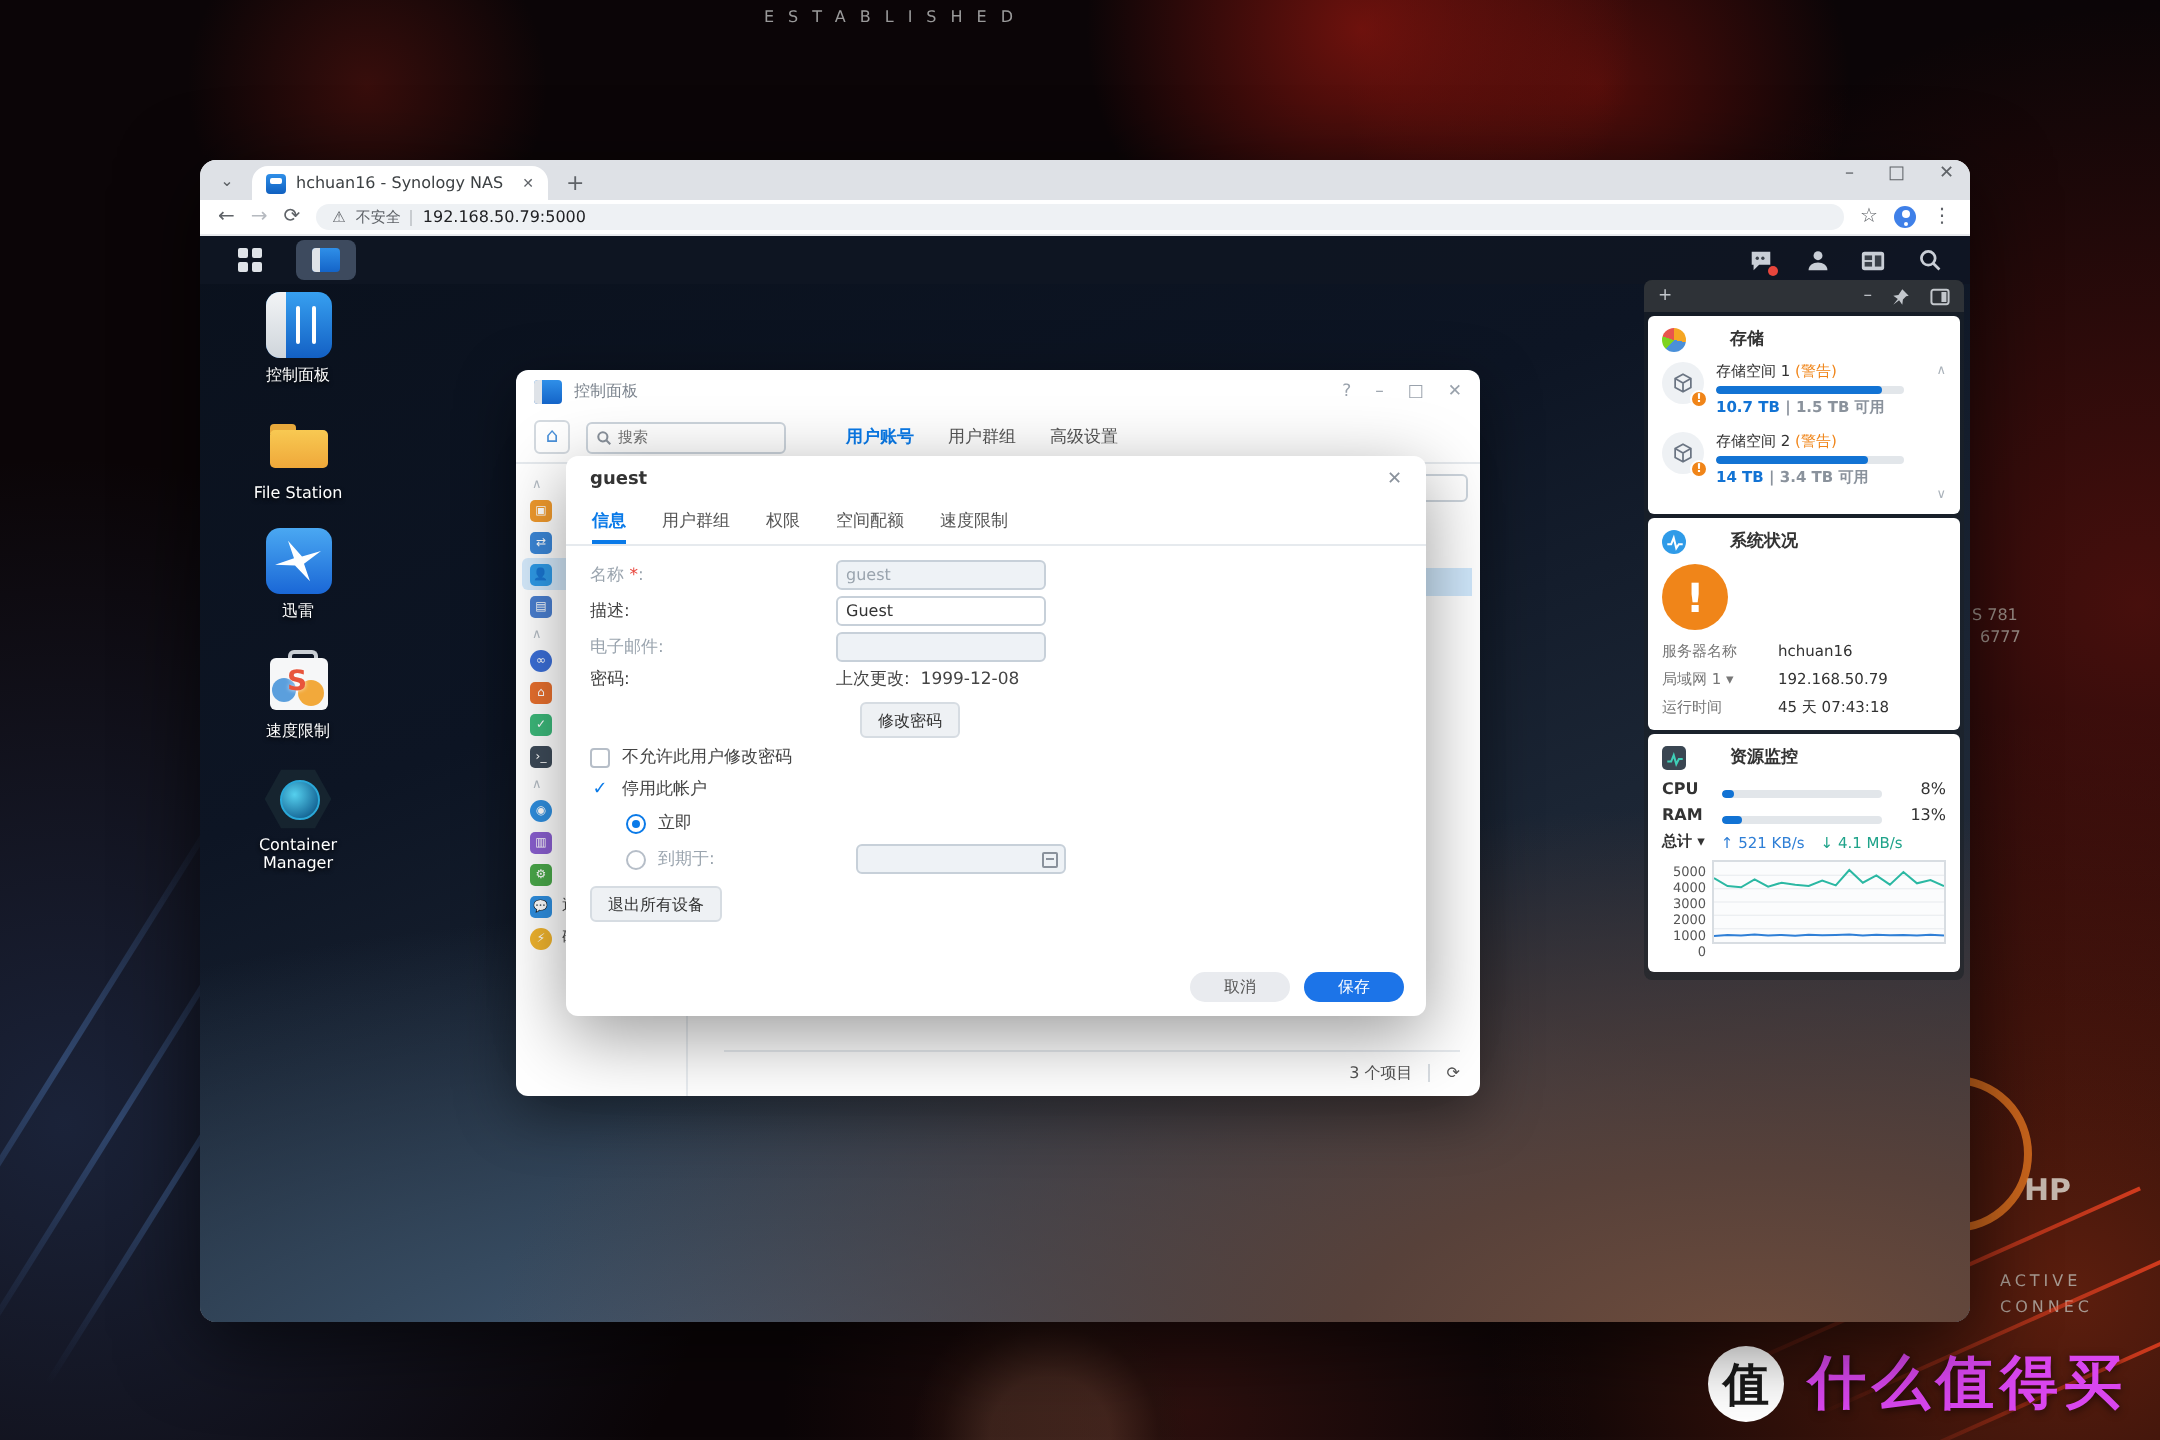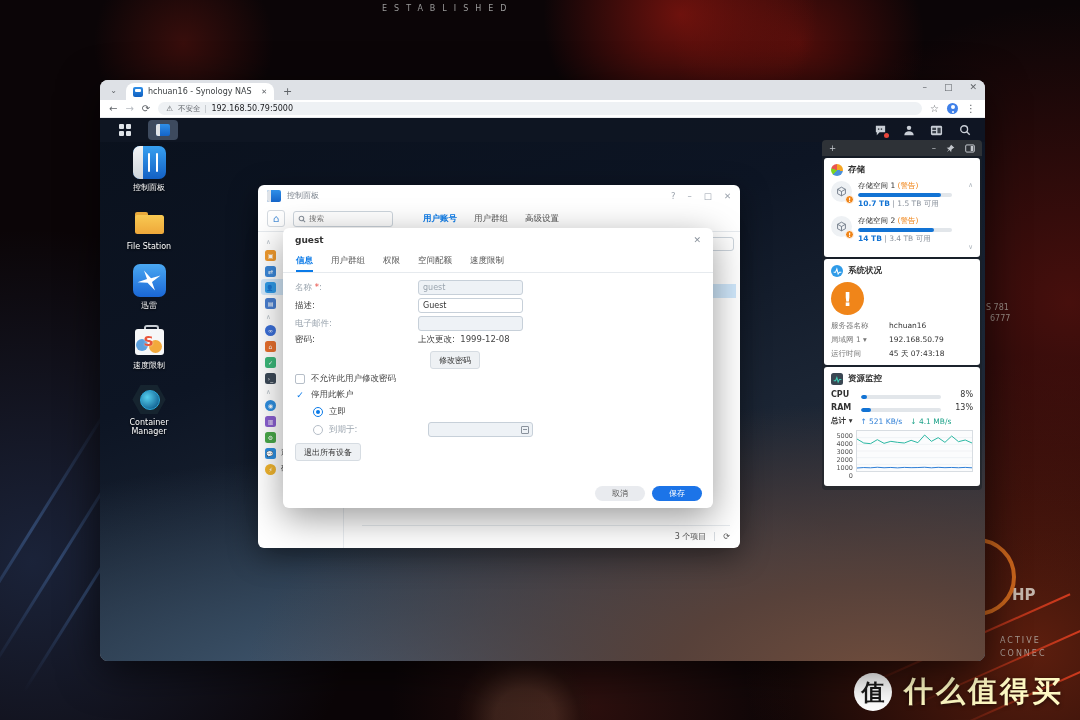--- a/index.html
+++ b/index.html
@@ -27,21 +27,21 @@
   .t1 { left:850px; top:640px; width:230px; }
   .t2 { left:900px; top:668px; width:190px; }
   .t3 { left:940px; top:700px; width:150px; }
   .bluestreak { position:absolute; width:3px; background:linear-gradient(rgba(90,140,210,.0), rgba(90,140,210,.35), rgba(90,140,210,0)); transform:rotate(32deg); z-index:1; }
   .b1 { left:30px; top:380px; height:300px; } .b2 { left:58px; top:420px; height:280px; } .b3 { left:86px; top:470px; height:240px; }
   .hub { position:absolute; left:455px; top:648px; width:140px; height:140px; border-radius:50%; background:radial-gradient(circle, rgba(120,80,60,.35) 0 30%, rgba(40,20,15,.5) 55%, transparent 70%); z-index:1; }
 
   
   .brand { position:absolute; right:16px; bottom:8px; display:flex; align-items:center; gap:12px; z-index:2; }
   .brand-logo { width:38px; height:38px; border-radius:50%; background:#fff; color:#1a1a1a; font-size:23px; font-weight:bold; display:flex; align-items:center; justify-content:center; font-family:"DejaVu Serif","Liberation Serif",serif; }
-  .brand-text { color:#fef9c3; font-size:29px; font-weight:bold; letter-spacing:3px; text-shadow:0 1px 4px rgba(0,0,0,.6); }
+  .brand-text { color:#d946ef; font-size:29px; font-weight:bold; letter-spacing:3px; text-shadow:0 1px 4px rgba(0,0,0,.6); }
 
   
   .browser { position:absolute; left:100px; top:80px; width:885px; height:581px; border-radius:8px; overflow:hidden; box-shadow:0 10px 40px rgba(0,0,0,.6); z-index:5; background:#dee1e6; }
   .tabstrip { height:20px; background:#dee1e6; position:relative; display:flex; align-items:flex-end; }
   .tab-search { position:absolute; left:7px; top:4px; width:13px; height:13px; border-radius:50%; color:#5f6368; font-size:8px; display:flex; align-items:center; justify-content:center; }
   .tab { margin-left:26px; width:148px; height:17px; background:#fff; border-radius:8px 8px 0 0; display:flex; align-items:center; gap:5px; padding:0 7px; }
   .favicon { width:10px; height:10px; border-radius:2px; background:linear-gradient(#2f8fe8,#1060c0); flex:none; position:relative; }
   .favicon::after { content:""; position:absolute; left:2px; top:2px; width:6px; height:3px; background:#fff; border-radius:1px; }
   .tab-title { font-size:8px; color:#3c4043; white-space:nowrap; overflow:hidden; text-overflow:ellipsis; flex:1; }
   .tab-close { font-size:7px; color:#5f6368; flex:none; }
@@ -143,31 +143,31 @@
   .pill { height:15px; border-radius:8px; font-size:8px; display:flex; align-items:center; justify-content:center; padding:0 17px; font-family:inherit; border:none; }
   .pill.gray { background:#e9ebef; color:#555; }
   .pill.blue { background:#1c74e8; color:#fff; }
 
   
   .widgets { position:absolute; left:722px; top:22px; width:160px; background:rgba(28,32,38,.55); border-radius:4px; padding:0 0 2px 0; }
   .wg-head { height:16px; background:#2e3237; border-radius:4px 4px 0 0; display:flex; align-items:center; padding:0 7px; gap:10px; color:#c3c7cc; font-size:10px; }
   .wg-head .sp { flex:1; }
   .wg-ic { font-size:8.5px; }
   .card { background:#fff; border-radius:3px; margin:2px; padding:6px 7px; }
-  .card-title { display:flex; align-items:center; gap:5px; font-size:8.5px; font-weight:bold; color:#333; margin-bottom:5px; }
+  .card-title { display:flex; align-items:center; gap:22px; font-size:8.5px; font-weight:bold; color:#333; margin-bottom:5px; }
   .pie { width:12px; height:12px; border-radius:50%; background:conic-gradient(#f5a623 0 28%, #4a90d9 28% 62%, #7ed321 62% 80%, #e8554d 80% 100%); }
   .vol { display:flex; gap:6px; margin-bottom:7px; position:relative; }
   .cube { width:21px; height:21px; border-radius:50%; background:#eef1f4; position:relative; flex:none; display:flex; align-items:center; justify-content:center; }
   .badge { position:absolute; right:-2px; bottom:-2px; width:9px; height:9px; border-radius:50%; background:#f08519; color:#fff; font-size:6px; font-weight:bold; display:flex; align-items:center; justify-content:center; border:1px solid #fff; }
   .vol-main { flex:1; }
   .vol-name { font-size:7.5px; color:#333; margin-bottom:2px; }
   .warn-t { color:#f08519; }
   .bar { width:94px; height:4px; background:#e2e6ea; border-radius:2px; overflow:hidden; margin-bottom:2px; }
   .fill { height:100%; background:#1273d4; border-radius:2px; }
-  .vol-stats { font-size:7.5px; color:#8a929c; }
+  .vol-stats { font-size:7.5px; color:#8a929c;font-weight:bold; }
   .vol-stats b { color:#1273d4; }
   .vchev { position:absolute; right:0; color:#aab2ba; font-size:6.5px; }
   .card-chev-dn { text-align:right; color:#aab2ba; font-size:6.5px; margin-top:-3px; }
   .hh-ic { width:12px; height:12px; border-radius:50%; background:#2f9be8; display:flex; align-items:center; justify-content:center; }
   .warnrow { display:flex; gap:8px; margin:3px 0 6px 0; }
   .warncircle { width:33px; height:33px; border-radius:50%; background:#f08519; color:#fff; font-size:20px; font-weight:bold; display:flex; align-items:center; justify-content:center; flex:none; }
   .warnhead { font-size:11px; font-weight:bold; color:#f08519; margin-bottom:2px; }
   .warnmsg { font-size:7px; color:#666; line-height:1.35; }
   .inforow { display:flex; font-size:7.5px; margin-bottom:4px; }
   .inforow .l { width:58px; color:#777; }

